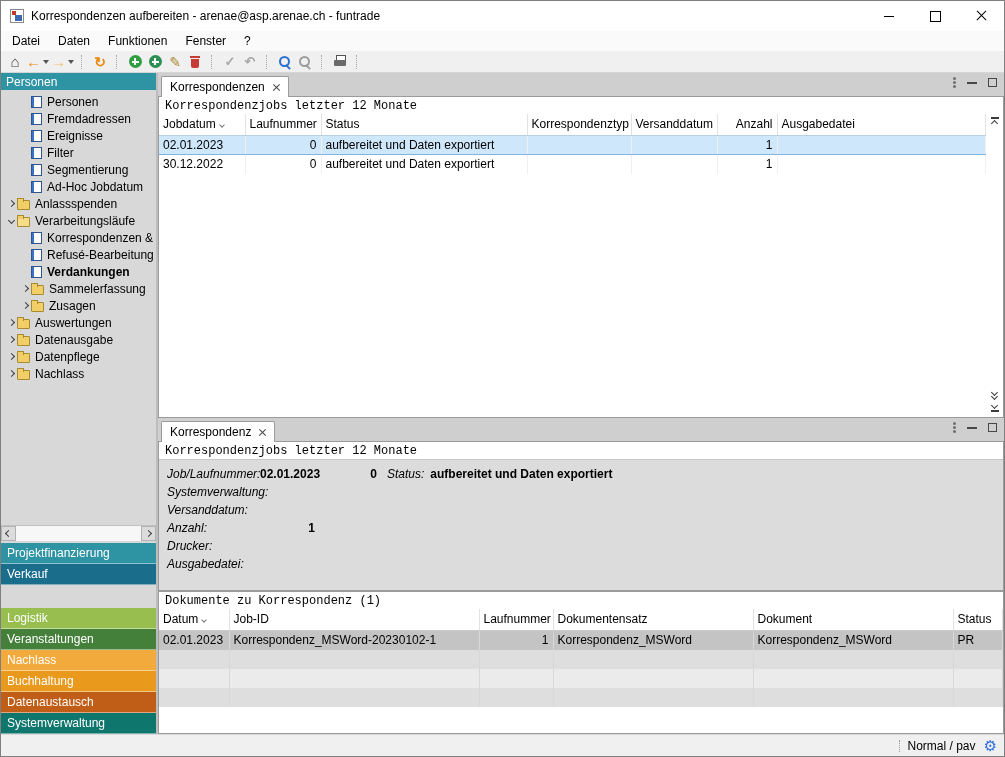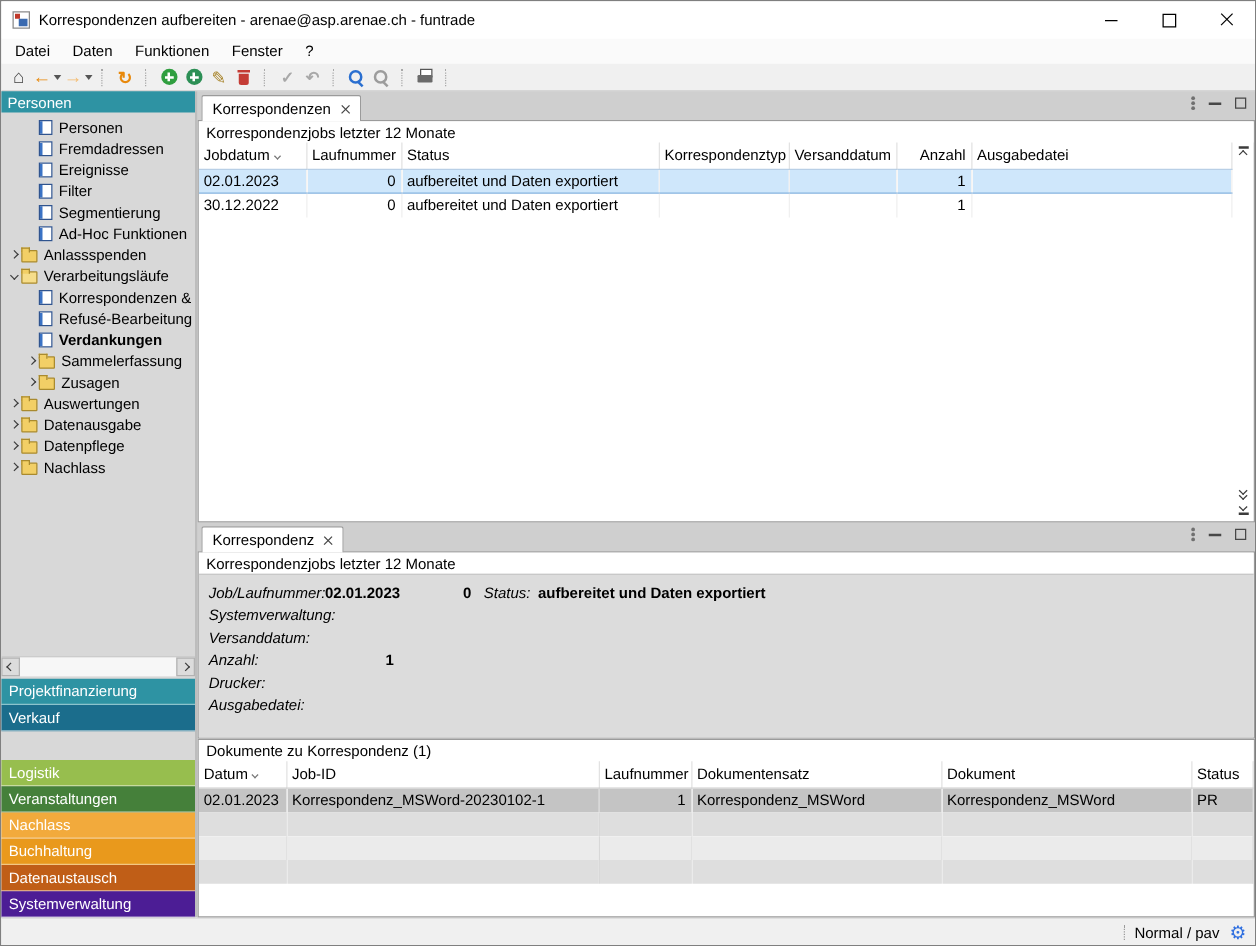--- a/index.html
+++ b/index.html
@@ -103,21 +103,21 @@
         display:flex; align-items:center; padding:0 8px; gap:7px; position:relative; z-index:2; margin-bottom:-1px;}
   .tab-close{ position:relative; width:8px; height:8px; }
   .tab-close::before,.tab-close::after{ content:""; position:absolute; top:3.5px; left:0; width:9px; height:1.2px; background:#444;}
   .tab-close::before{ transform:rotate(45deg);}
   .tab-close::after{ transform:rotate(-45deg);}
   .panel-ctrls{ position:absolute; right:7px; top:5px; display:flex; align-items:center; gap:11px;}
   .p-dots{ width:3px; height:3px; border-radius:50%; background:#707070; box-shadow:0 4px 0 #707070, 0 8px 0 #707070; margin-top:-8px;}
   .p-min{ width:10px; height:2px; background:#474747;}
   .p-max{ width:9px; height:9px; border:1.5px solid #474747;}
   .panel-body{ flex:1; min-height:0; background:#fff; border:1px solid #9b9b9b; display:flex; flex-direction:column; overflow:hidden;}
-  .caption{ flex:none; padding:2px 6px 1px 6px; background:#fff;}
+  .caption{ flex:none; padding:2px 6px 1px 6px; background:#fff;font-family:Liberation Mono, monospace;}
 
   
   table{ border-collapse:collapse; table-layout:fixed; width:100%;}
   th{ font-weight:normal; text-align:left; padding:3px 4px 4px 4px; border-right:1px solid #e2e2e2;
       border-bottom:1px solid #b8cfe6; white-space:nowrap; overflow:hidden;}
   td{ padding:2px 4px; white-space:nowrap; overflow:hidden; height:19px;}
   .sort-chv{ display:inline-block; width:4px; height:4px; border-right:1.2px solid #777; border-bottom:1.2px solid #777;
              transform:rotate(45deg); margin-left:4px; vertical-align:middle;}
   .tablewrap{ position:relative; flex:1; min-height:0;}
   #list-table{ width:calc(100% - 17px);}
@@ -244,21 +244,21 @@
           <div class="tree-item" style="padding-left: 30px;">
             <span class="ti ti-form"></span>
             <span class="tree-label">Filter</span>
           </div>
           <div class="tree-item" style="padding-left: 30px;">
             <span class="ti ti-form"></span>
             <span class="tree-label">Segmentierung</span>
           </div>
           <div class="tree-item" style="padding-left: 30px;">
             <span class="ti ti-form"></span>
-            <span class="tree-label">Ad-Hoc Funktionen</span>
+            <span class="tree-label">Ad-Hoc Jobdatum</span>
           </div>
           <div class="tree-item" style="padding-left: 4px;">
             <span class="tree-arrow">
               <span class="chv right"></span>
             </span>
             <span class="ti ti-folder"></span>
             <span class="tree-label">Anlassspenden</span>
           </div>
           <div class="tree-item" style="padding-left: 4px;">
             <span class="tree-arrow">
@@ -332,21 +332,21 @@
           </span>
       </div>
       <div class="modules">
           <div class="module-bar" style="background: rgb(46, 147, 163);">Projektfinanzierung</div>
           <div class="module-bar" style="background: rgb(27, 109, 140);">Verkauf</div>
           <div class="module-bar" style="background: rgb(151, 190, 78); margin-top: 23px;">Logistik</div>
           <div class="module-bar" style="background: rgb(69, 128, 58);">Veranstaltungen</div>
           <div class="module-bar" style="background: rgb(242, 170, 60);">Nachlass</div>
           <div class="module-bar" style="background: rgb(233, 153, 28);">Buchhaltung</div>
           <div class="module-bar" style="background: rgb(192, 94, 23);">Datenaustausch</div>
-          <div class="module-bar" style="background: #4c1d95;">Systemverwaltung</div>
+          <div class="module-bar" style="background: #0f766e;">Systemverwaltung</div>
         </div>
     </div>
 
     <div class="main">
 
       <section class="panel p-top">
         <div class="tabrow">
           <div class="tab">
             <span class="tab-label">Korrespondenzen</span>
             <span class="tab-close"></span>

